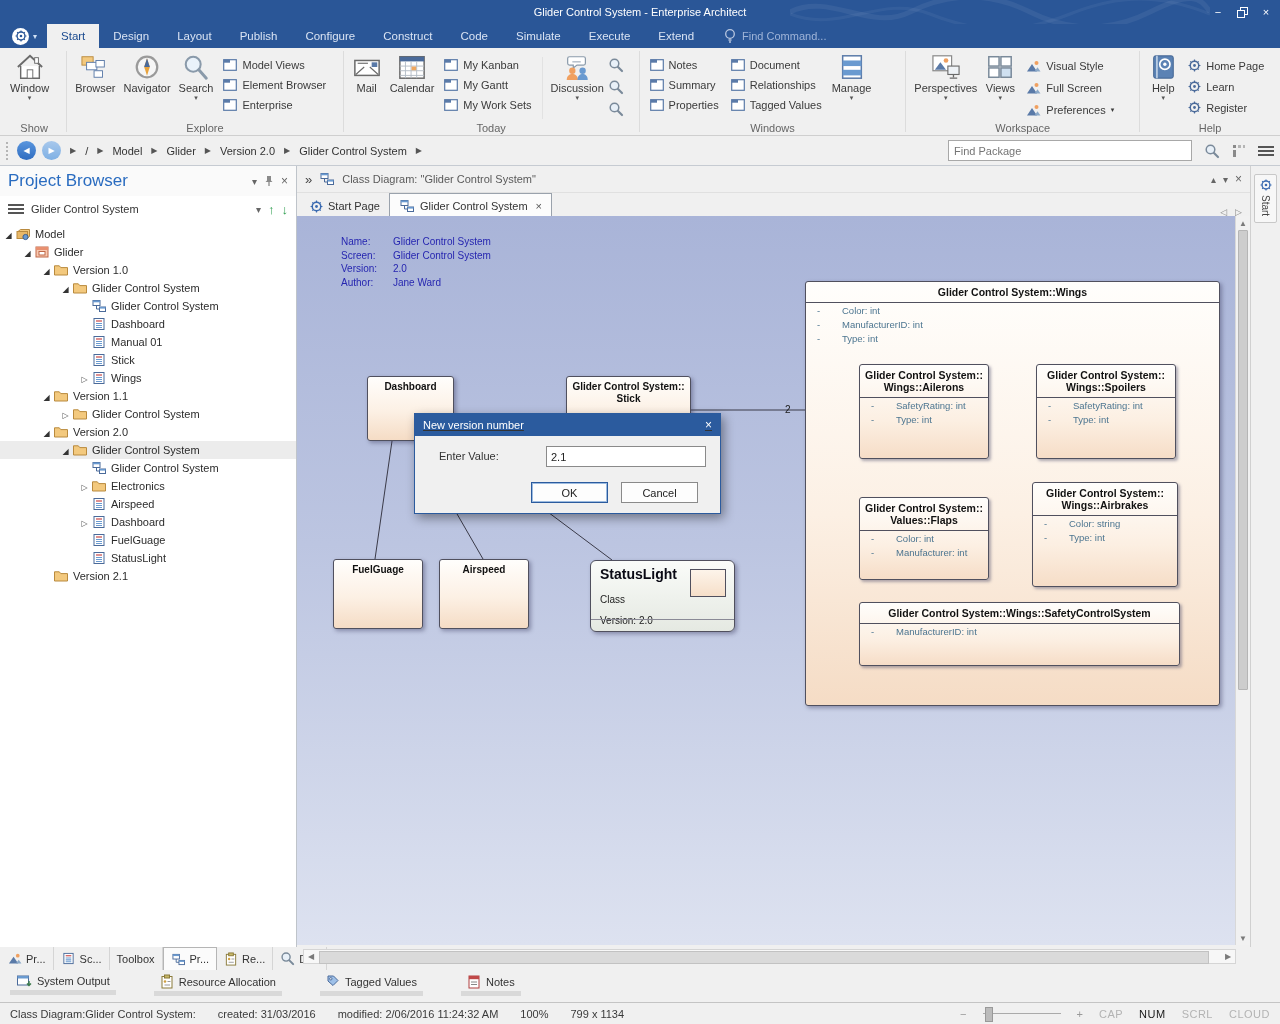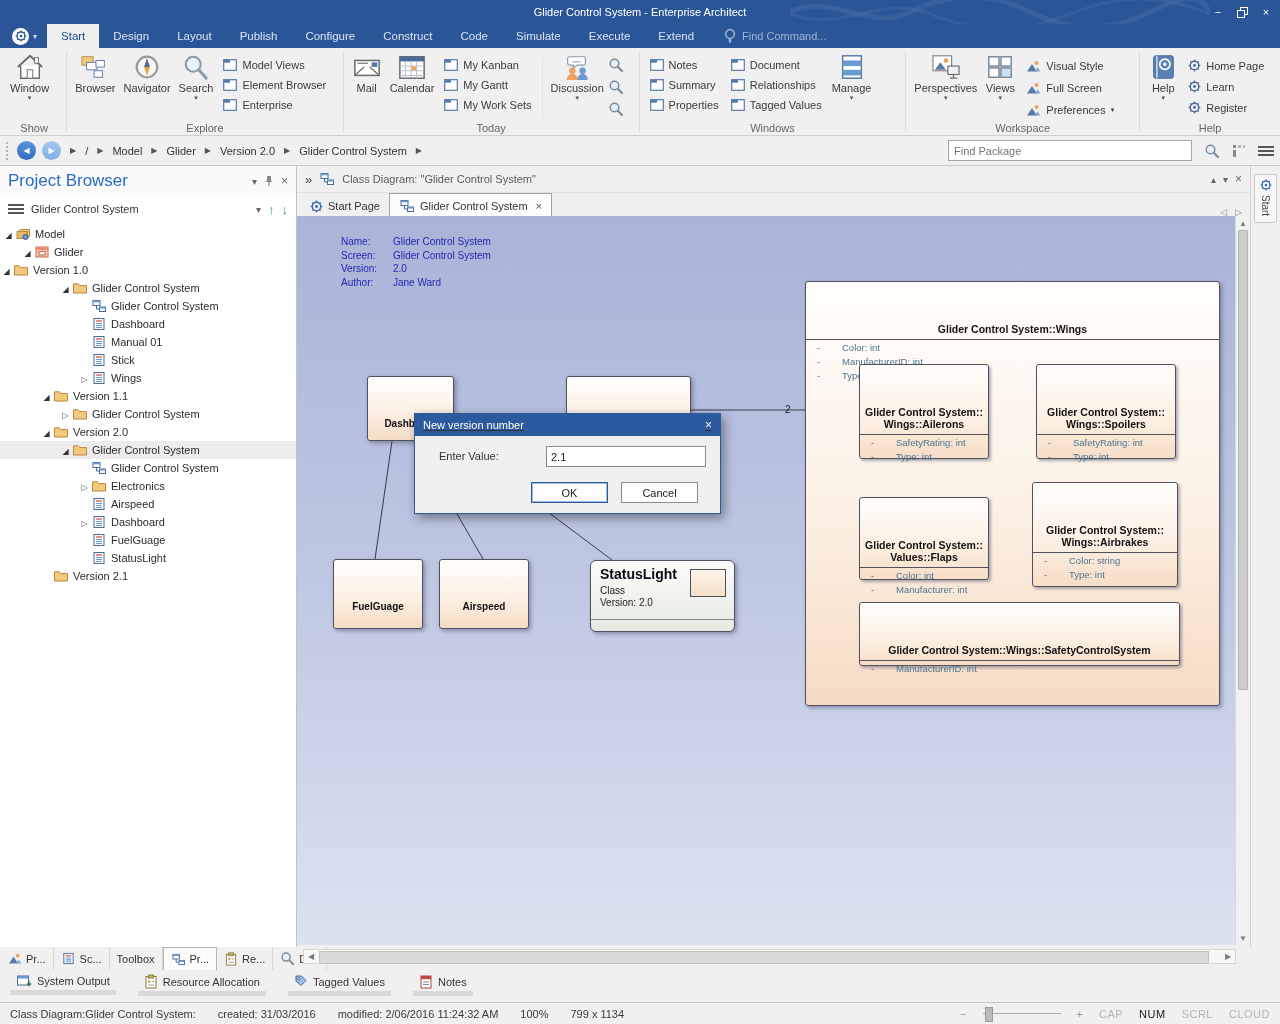--- a/index.html
+++ b/index.html
@@ -83,32 +83,32 @@
 
   
   #canvas{position:absolute;left:0;top:50px;width:938px;height:729px;overflow:hidden;
           background:linear-gradient(180deg,#a9b4d8 0%,#bcc5e1 45%,#dde2f0 100%);}
   #conns{position:absolute;left:0;top:0;pointer-events:none;}
   #dnote{position:absolute;left:44px;top:20px;display:grid;grid-template-columns:52px auto;row-gap:1px;
          font-size:10px;color:#2626b0;line-height:12.5px;}
   .cls{position:absolute;border:1px solid #50505e;border-radius:3px;
        background:linear-gradient(180deg,#fffefc 0%,#fcf0e4 55%,#f5dcc5 100%);
        box-shadow:2px 2px 4px rgba(60,60,95,.45);box-sizing:border-box;}
-  .cls .t{font-weight:bold;font-size:10px;text-align:center;padding-top:4px;color:#111;line-height:12px;margin-top:37px;}
+  .cls .t{font-weight:bold;font-size:10px;text-align:center;padding-top:4px;color:#111;line-height:12px;}
   .tline{border-bottom:1px solid #50505e;padding-bottom:4px;}
   .attr{position:relative;padding:2px 6px 1px 36px;font-size:9.5px;color:#4c7590;line-height:11px;}
   .attr::before{content:"-";position:absolute;left:11px;color:#4c7590;}
   #b-wings .t{font-size:10.5px;}
   .cls2{position:absolute;border:1px solid #50505e;border-radius:3px;
         background:linear-gradient(180deg,#fffefc 0%,#fcefe2 60%,#f6ddc7 100%);
         box-shadow:2px 2px 3px rgba(60,60,95,.4);box-sizing:border-box;}
   .cls2 .t{font-weight:bold;font-size:9.5px;text-align:center;padding-top:4px;line-height:12px;color:#111;}
   #b-status{background:linear-gradient(180deg,#fafcf9 0%,#eef1ec 55%,#e5e9e2 100%);border-radius:6px;}
   #b-status .st{font-weight:bold;font-size:14px;color:#0a0a14;padding:5px 0 2px 9px;}
-  #b-status .sl{font-size:10px;color:#222;padding:1px 0 0 9px;}
+  #b-status .sl{font-size:10px;color:#222;padding:1px 0 0 9px;margin-top:9px;}
   .slchip{position:absolute;right:8px;top:8px;width:34px;height:26px;border:1px solid #50505e;
           background:linear-gradient(180deg,#fdf4ea,#f6dfc9);}
   .sldiv{position:absolute;left:0;right:0;bottom:11px;border-top:1px solid #8a8a96;}
   #mult{position:absolute;left:488px;top:188px;font-size:10px;color:#1a1a1a;}
 
   
   #vscroll{position:absolute;left:938px;top:50px;width:15px;height:729px;background:#f1f1f1;border-left:1px solid #d8d8d8;box-sizing:border-box;}
   .sbtn{height:14px;display:flex;align-items:center;justify-content:center;color:#7a7a7a;font-size:8px;}
   #vthumb{position:absolute;left:2px;right:2px;top:14px;height:458px;background:#cdcdcd;border:1px solid #b5b5b5;border-radius:1px;}
   #vbot{position:absolute;bottom:0;left:0;right:0;}
@@ -134,21 +134,21 @@
   #dlgcancel{left:206px;border:1px solid #8a8a8a;}
 
   
   #strip1{left:0;top:947px;width:1280px;height:23px;background:#f0f0f0;display:flex;align-items:stretch;}
   .b1tab{display:flex;align-items:center;gap:4px;padding:0 7px;border-right:1px solid #d5d5d5;color:#333;}
   .b1tab.active{background:#fbfbfb;border:1px solid #b5b5b5;border-bottom:none;}
   #hscroll{position:absolute;left:303px;top:2px;width:933px;height:15px;background:#f7f7f7;border:1px solid #d5d5d5;box-sizing:border-box;display:flex;}
   #hthumb{position:absolute;left:15px;top:1px;height:11px;width:888px;background:#dadada;border:1px solid #c2c2c2;}
   .hbtn{width:14px;display:flex;align-items:center;justify-content:center;color:#7a7a7a;font-size:8px;}
   #hbtnr{position:absolute;right:0;top:0;height:13px;}
-  #strip2{left:0;top:970px;width:1280px;height:32px;background:#f0f0f0;display:flex;align-items:flex-start;padding-left:10px;gap:22px;box-sizing:border-box;}
+  #strip2{left:0;top:970px;width:1280px;height:32px;background:#f0f0f0;display:flex;align-items:flex-start;padding-left:10px;gap:38px;box-sizing:border-box;}
   .b2tab{position:relative;display:flex;align-items:center;gap:5px;padding:4px 6px 9px 6px;color:#333;}
   .b2tab::after{content:"";position:absolute;left:0;right:0;bottom:2px;height:5px;background:#d9d9d9;}
 
   
   #statusbar{left:0;top:1002px;width:1280px;height:22px;background:#f0f0f0;border-top:1px solid #c4c4c4;
              display:flex;align-items:center;padding:0 10px;box-sizing:border-box;color:#3a3a3a;}
   #statusbar .seg{margin-right:22px;white-space:nowrap;}
   #sright{margin-left:auto;display:flex;align-items:center;gap:16px;color:#9a9a9a;}
   #ztrack{width:78px;height:1px;background:#aaa;position:relative;}
   #zthumb{position:absolute;left:2px;top:-6px;width:6px;height:13px;background:#bbb;border:1px solid #999;}
@@ -641,21 +641,21 @@
           </svg>
           <span class="tlabel">Model</span>
         </div>
       <div class="trow" style="padding-left:21px">
           <span class="exp open"></span>
           <svg class="tico" width="16" height="14">
             <use href="#i-tglider"></use>
           </svg>
           <span class="tlabel">Glider</span>
         </div>
-      <div class="trow" style="">
+      <div class="trow" style="padding-left:40px">
           <span class="exp open"></span>
           <svg class="tico" width="16" height="14">
             <use href="#i-tfolder"></use>
           </svg>
           <span class="tlabel">Version 1.0</span>
         </div>
       <div class="trow" style="padding-left:59px">
           <span class="exp open"></span>
           <svg class="tico" width="16" height="14">
             <use href="#i-tfolder"></use>

